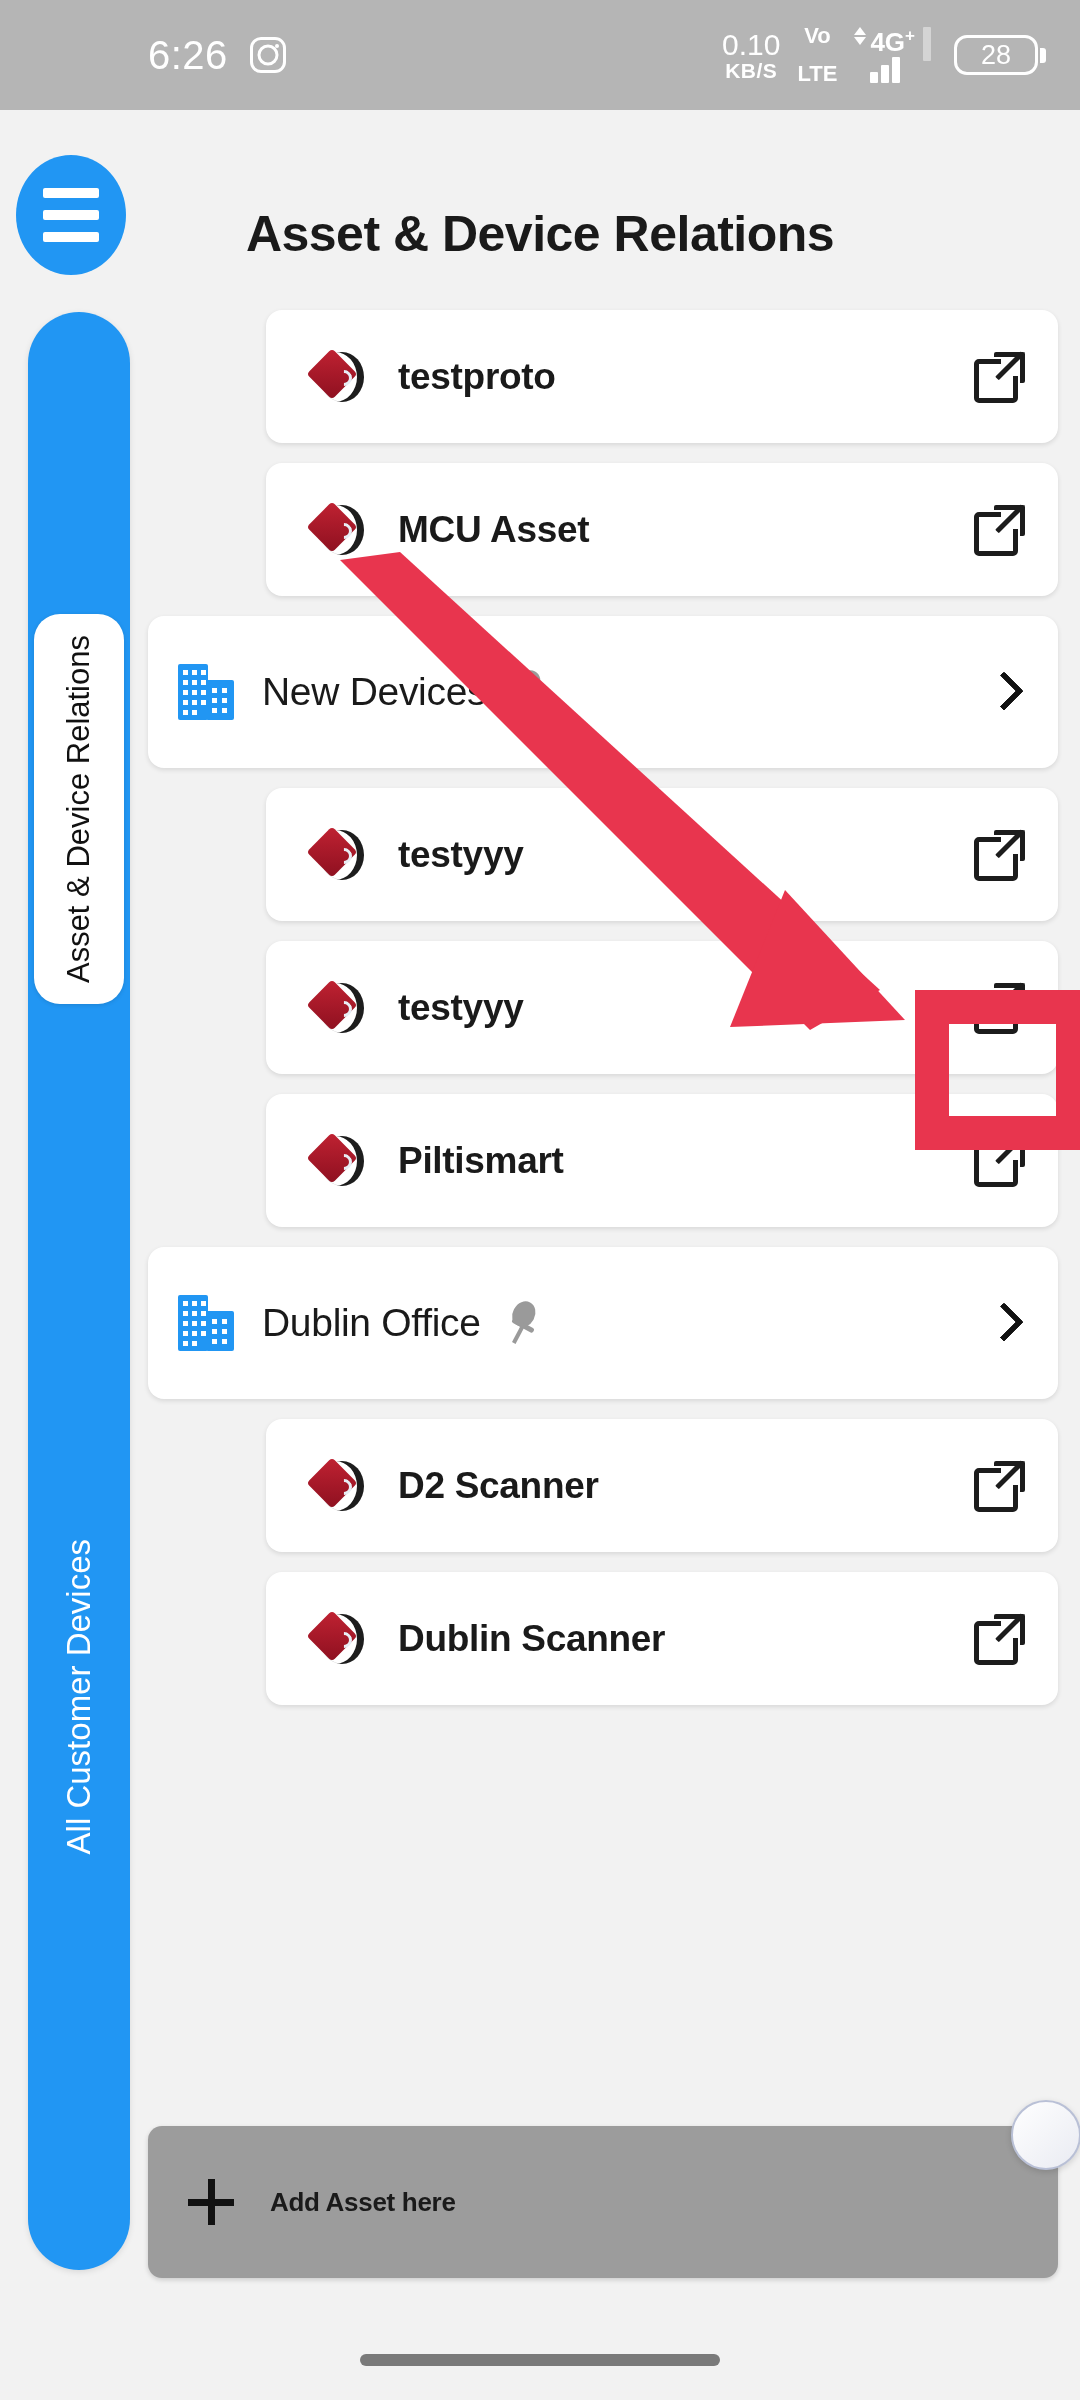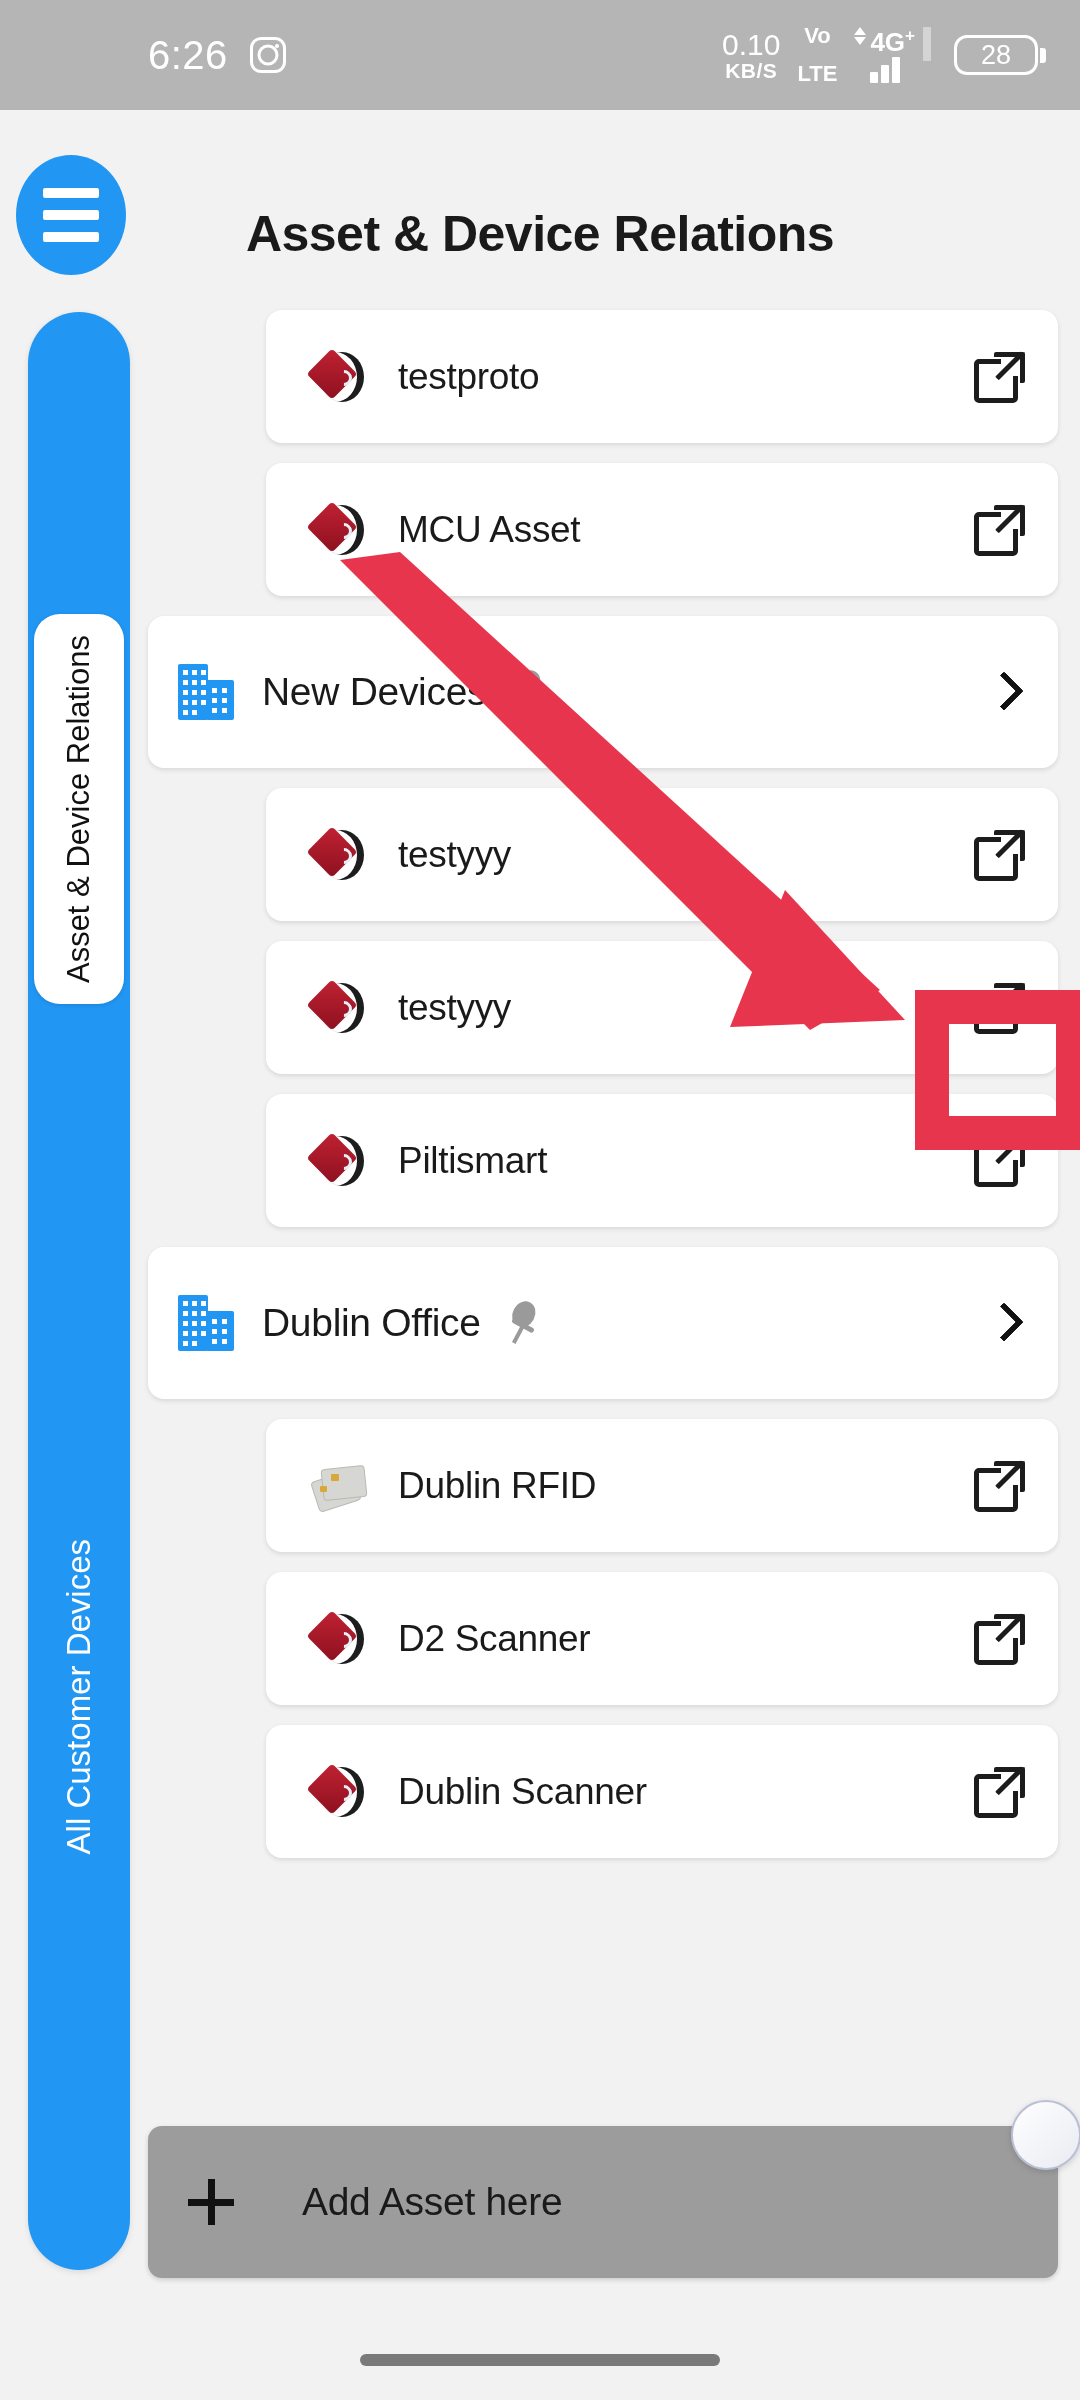--- a/index.html
+++ b/index.html
@@ -151,21 +151,21 @@
 
   .bldg-icon{ width:56px; height:56px; flex:none; margin-right:28px; position:relative; }
   .bldg-icon .tall{
     position:absolute; left:0; top:0; width:30px; height:56px; background:#2196f3; border-radius:2px;
   }
   .bldg-icon .short{
     position:absolute; left:28px; top:16px; width:28px; height:40px; background:#2196f3; border-radius:2px;
   }
   .bldg-icon .w{ position:absolute; width:5px; height:5px; background:#fff; }
 
-  .row-label{ font-size:37px; font-weight:400; color:#1a1a1a; letter-spacing:-.3px; white-space:nowrap; }
+  .row-label{ font-size:37px; font-weight:700; color:#1a1a1a; letter-spacing:-.3px; white-space:nowrap; }
   .grp-label{ font-size:39px; font-weight:500; color:#1a1a1a; letter-spacing:-.3px; white-space:nowrap; }
 
   .pin-icon{ width:42px; height:44px; margin-left:22px; flex:none; position:relative; }
   .pin-icon .head{
     position:absolute; left:10px; top:0; width:22px; height:26px; background:#9a9a9a;
     border-radius:50% 50% 45% 45%; transform:rotate(28deg);
   }
   .pin-icon .needle{
     position:absolute; left:8px; top:22px; width:24px; height:5px; background:#9a9a9a;
     transform:rotate(28deg); border-radius:2px;
@@ -205,21 +205,21 @@
   #add-asset{
     position:absolute; left:148px; top:2126px; width:910px; height:152px;
     background:#9c9c9c; border-radius:14px;
     display:flex; align-items:center; padding:0 40px;
     box-shadow:0 2px 5px rgba(0,0,0,.16);
     cursor:pointer;
   }
   #add-asset .plus{ width:46px; height:46px; position:relative; margin-right:36px; flex:none; }
   #add-asset .plus::before{ content:""; position:absolute; left:0; top:20px; width:46px; height:7px; background:#111; }
   #add-asset .plus::after{ content:""; position:absolute; left:20px; top:0; width:7px; height:46px; background:#111; }
-  #add-asset .lbl{ font-size:39px; font-weight:400; color:#1a1a1a; letter-spacing:-.3px;margin-left:32px; }
+  #add-asset .lbl{ font-size:26px; font-weight:700; color:#1a1a1a; letter-spacing:-.3px; }
 
   
   #float-circle{
     position:absolute; left:1011px; top:2100px; width:70px; height:70px;
     border-radius:50%;
     background:linear-gradient(135deg,#ffffff,#e9ebf2);
     border:2px solid #b9c0d6;
     box-shadow:0 2px 6px rgba(0,0,0,.15);
     cursor:pointer;
   }
@@ -425,34 +425,20 @@
       </div>
       <div class="grp-label">Dublin Office</div>
       <div class="pin-icon">
         <div class="head"></div>
         <div class="needle"></div>
         <div class="tip"></div>
       </div>
       <div class="chev"></div>
     </div>
     <div class="card asset-row">
-      <div class="dev-icon icon-card">
-        <div class="c1"></div>
-        <div class="c2"></div>
-        <div class="chip"></div>
-        <div class="chip2"></div>
-      </div>
-      <div class="row-label">Dublin RFID</div>
-      <div class="ext-link">
-        <div class="box"></div>
-        <div class="notch"></div>
-        <div class="arw"></div>
-      </div>
-    </div>
-    <div class="card asset-row">
       <div class="dev-icon icon-scanner">
         <div class="ring"></div>
         <div class="diamond"></div>
         <div class="wave"></div>
       </div>
       <div class="row-label">D2 Scanner</div>
       <div class="ext-link">
         <div class="box"></div>
         <div class="notch"></div>
         <div class="arw"></div>

